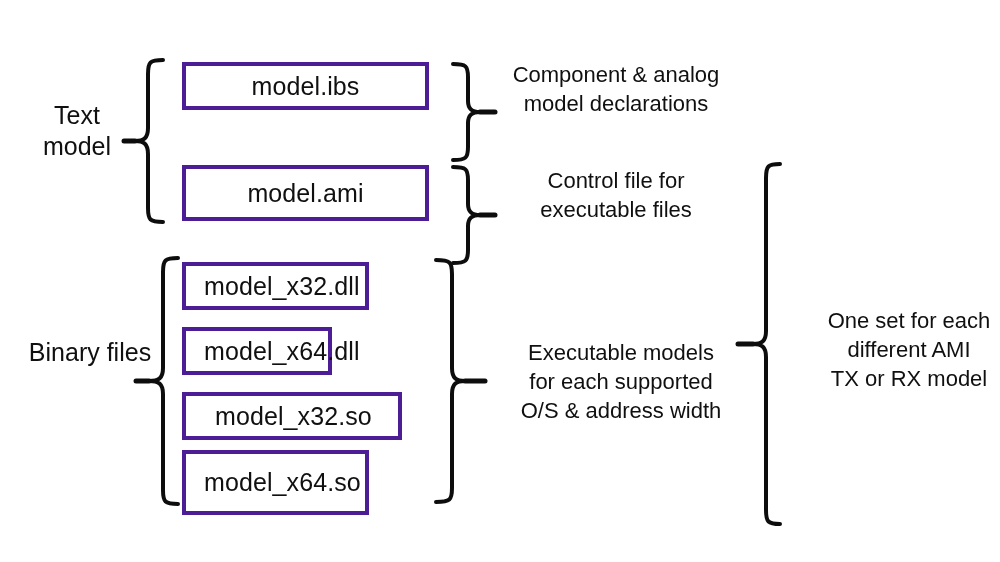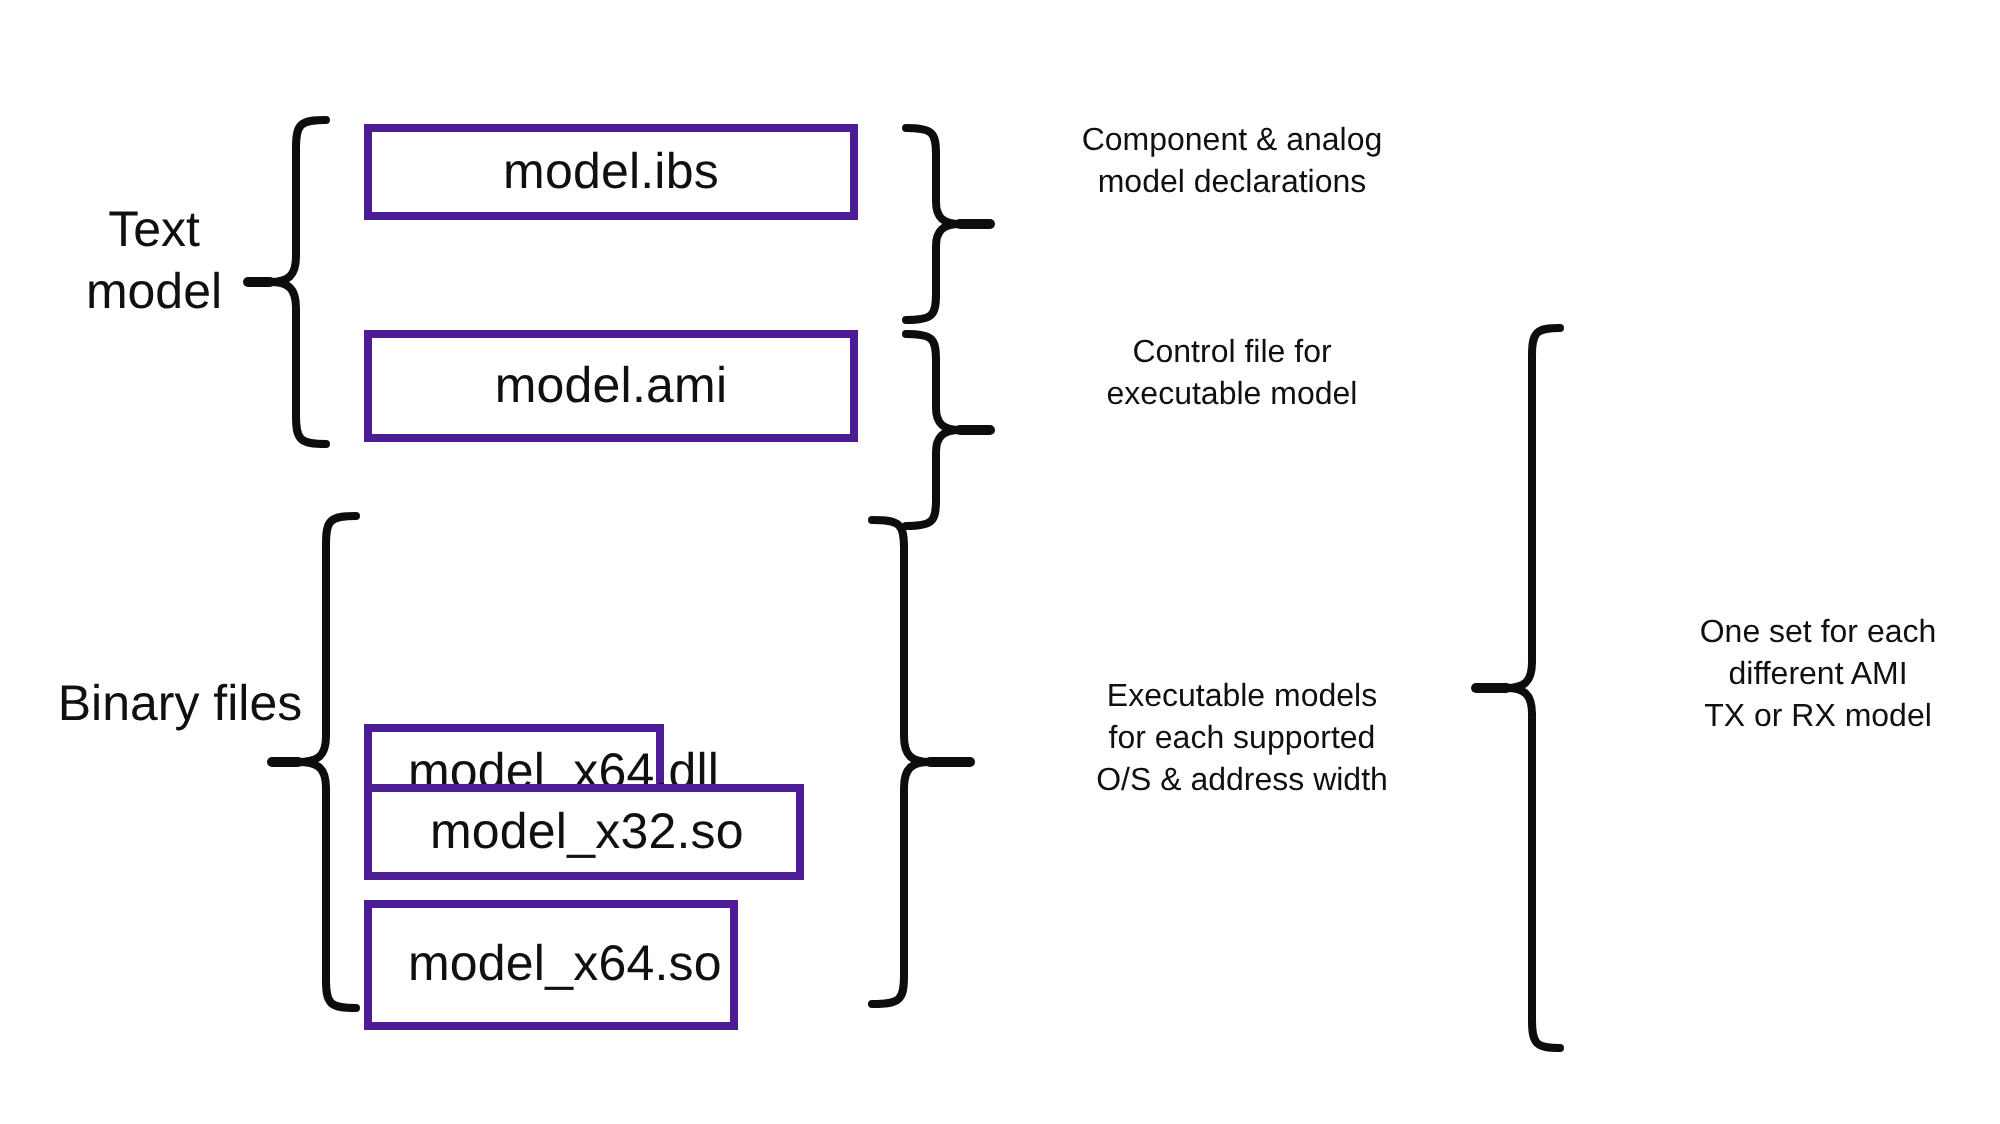--- a/index.html
+++ b/index.html
@@ -41,21 +41,21 @@
     text-align: center;
     font-size: 25px;
     line-height: 1.24;
     color: #101010;
   }
 
   
   .note {
     position: absolute;
     text-align: center;
-    font-size: 16px;
+    font-size: 22px;
     line-height: 1.32;
     color: #101010;
     white-space: pre-line;
   }
 
   
   .brace {
     position: absolute;
     overflow: visible;
   }
@@ -90,32 +90,33 @@
 model declarations</div>
 
   <div class="file-box centered" style="left:182px; top:165px; width:247px; height:56px;">model.ami</div>
 
   <svg class="brace" style="left:450px; top:163px;" width="48" height="105" viewBox="0 0 48 105">
     <path d="M3 4 C 16 4 18 6 18 17 L 18 41 C 18 49 22 52 30 52 C 22 52 18 55 18 63 L 18 87 C 18 98 16 100 3 100" stroke-width="4"></path>
     <path d="M30 52 L 45 52" stroke-width="5"></path>
   </svg>
 
   <div class="note" style="left:496px; top:166px; width:240px;">Control file for
-executable model</div>
+executable files</div>
 
   <div class="group-label" style="left:25px; top:337px; width:130px;text-align:center;">Binary
 files</div>
 
   <svg class="brace" style="left:133px; top:254px;" width="48" height="255" viewBox="0 0 48 255">
     <path d="M45 4 C 32 4 30 6 30 18 L 30 114 C 30 124 26 127 16 127 C 26 127 30 130 30 140 L 30 236 C 30 248 32 250 45 250" stroke-width="4"></path>
     <path d="M16 127 L 3 127" stroke-width="5"></path>
   </svg>
 
+  <div class="file-box lefted" style="left:182px; top:262px; width:187px; height:48px;">model_x32.dll</div>
 
-  <div class="file-box lefted" style="left:182px; top:327px; width:150px; height:48px;margin-top:35px;">model_x64.dll</div>
+  <div class="file-box lefted" style="left:182px; top:327px; width:150px; height:48px;">model_x64.dll</div>
 
   <div class="file-box lefted" style="left:182px; top:392px; width:220px; height:48px;padding-left:29px;">model_x32.so</div>
 
   <div class="file-box lefted" style="left:182px; top:450px; width:187px; height:65px;">model_x64.so</div>
 
   <svg class="brace" style="left:433px; top:256px;" width="58" height="252" viewBox="0 0 58 252">
     <path d="M3 4 C 17 4 19 6 19 18 L 19 112 C 19 122 23 125 32 125 C 23 125 19 128 19 138 L 19 232 C 19 244 17 246 3 246" stroke-width="4"></path>
     <path d="M32 125 L 52 125" stroke-width="5"></path>
   </svg>
 

